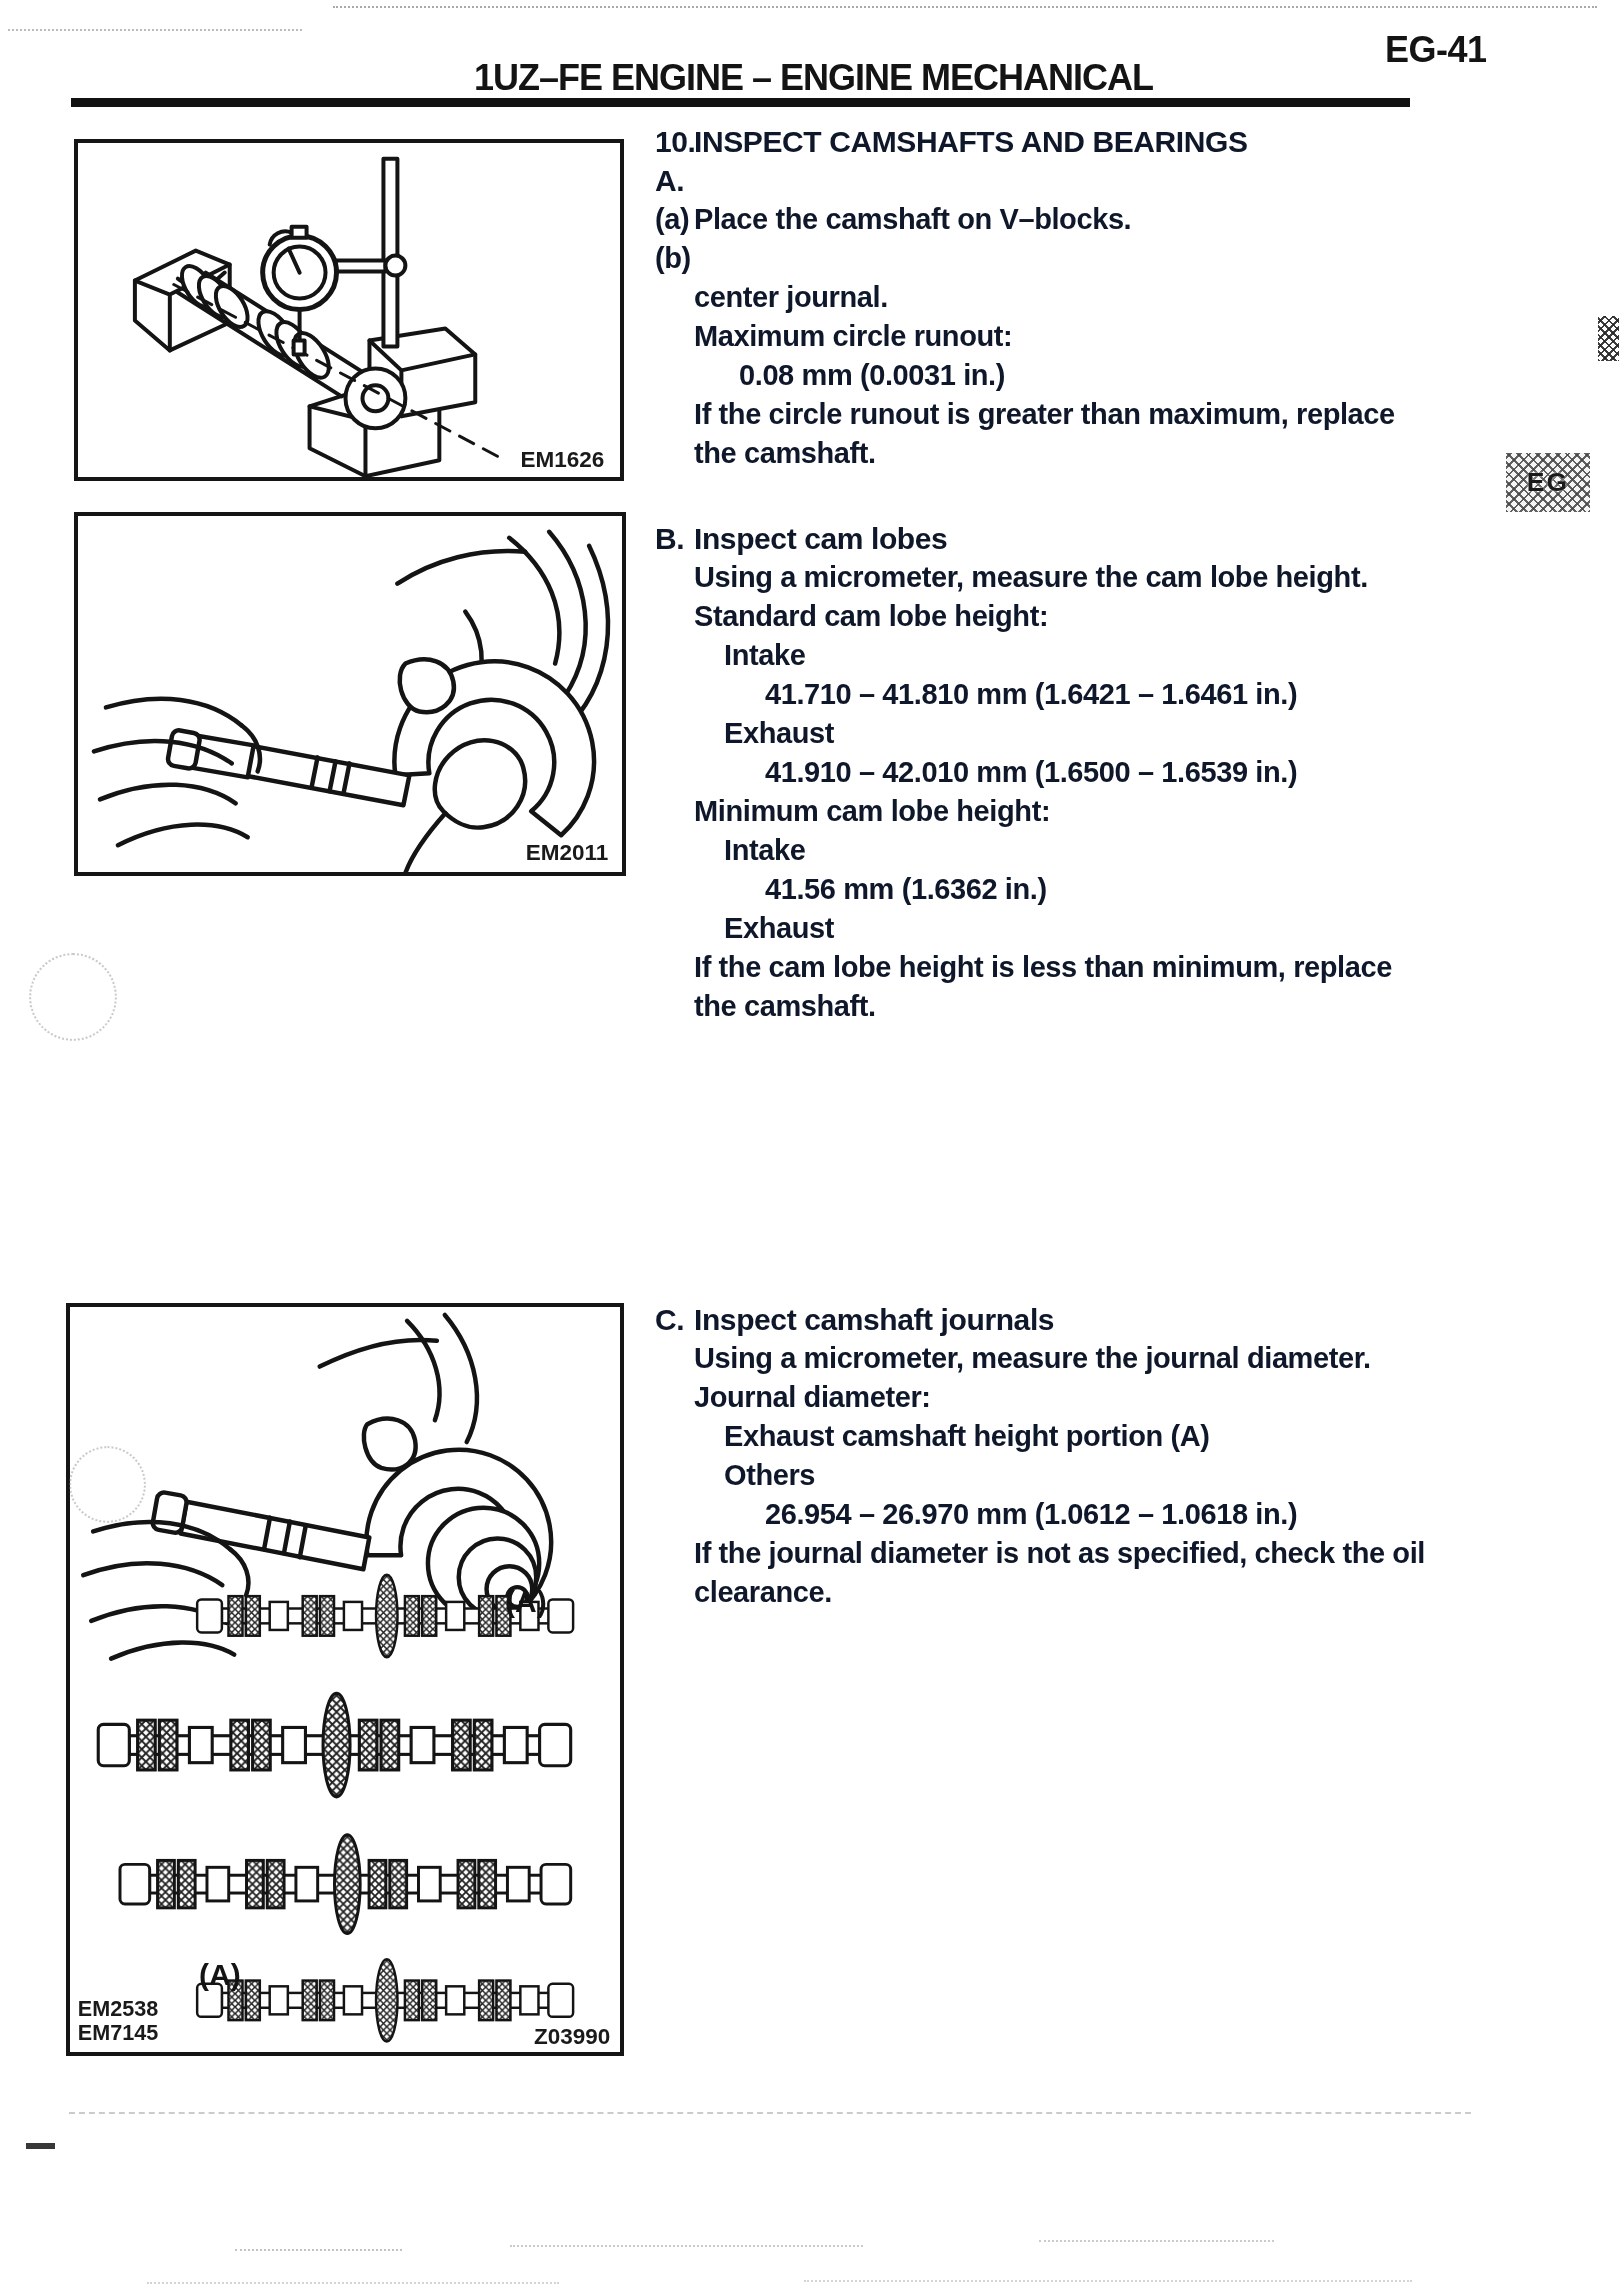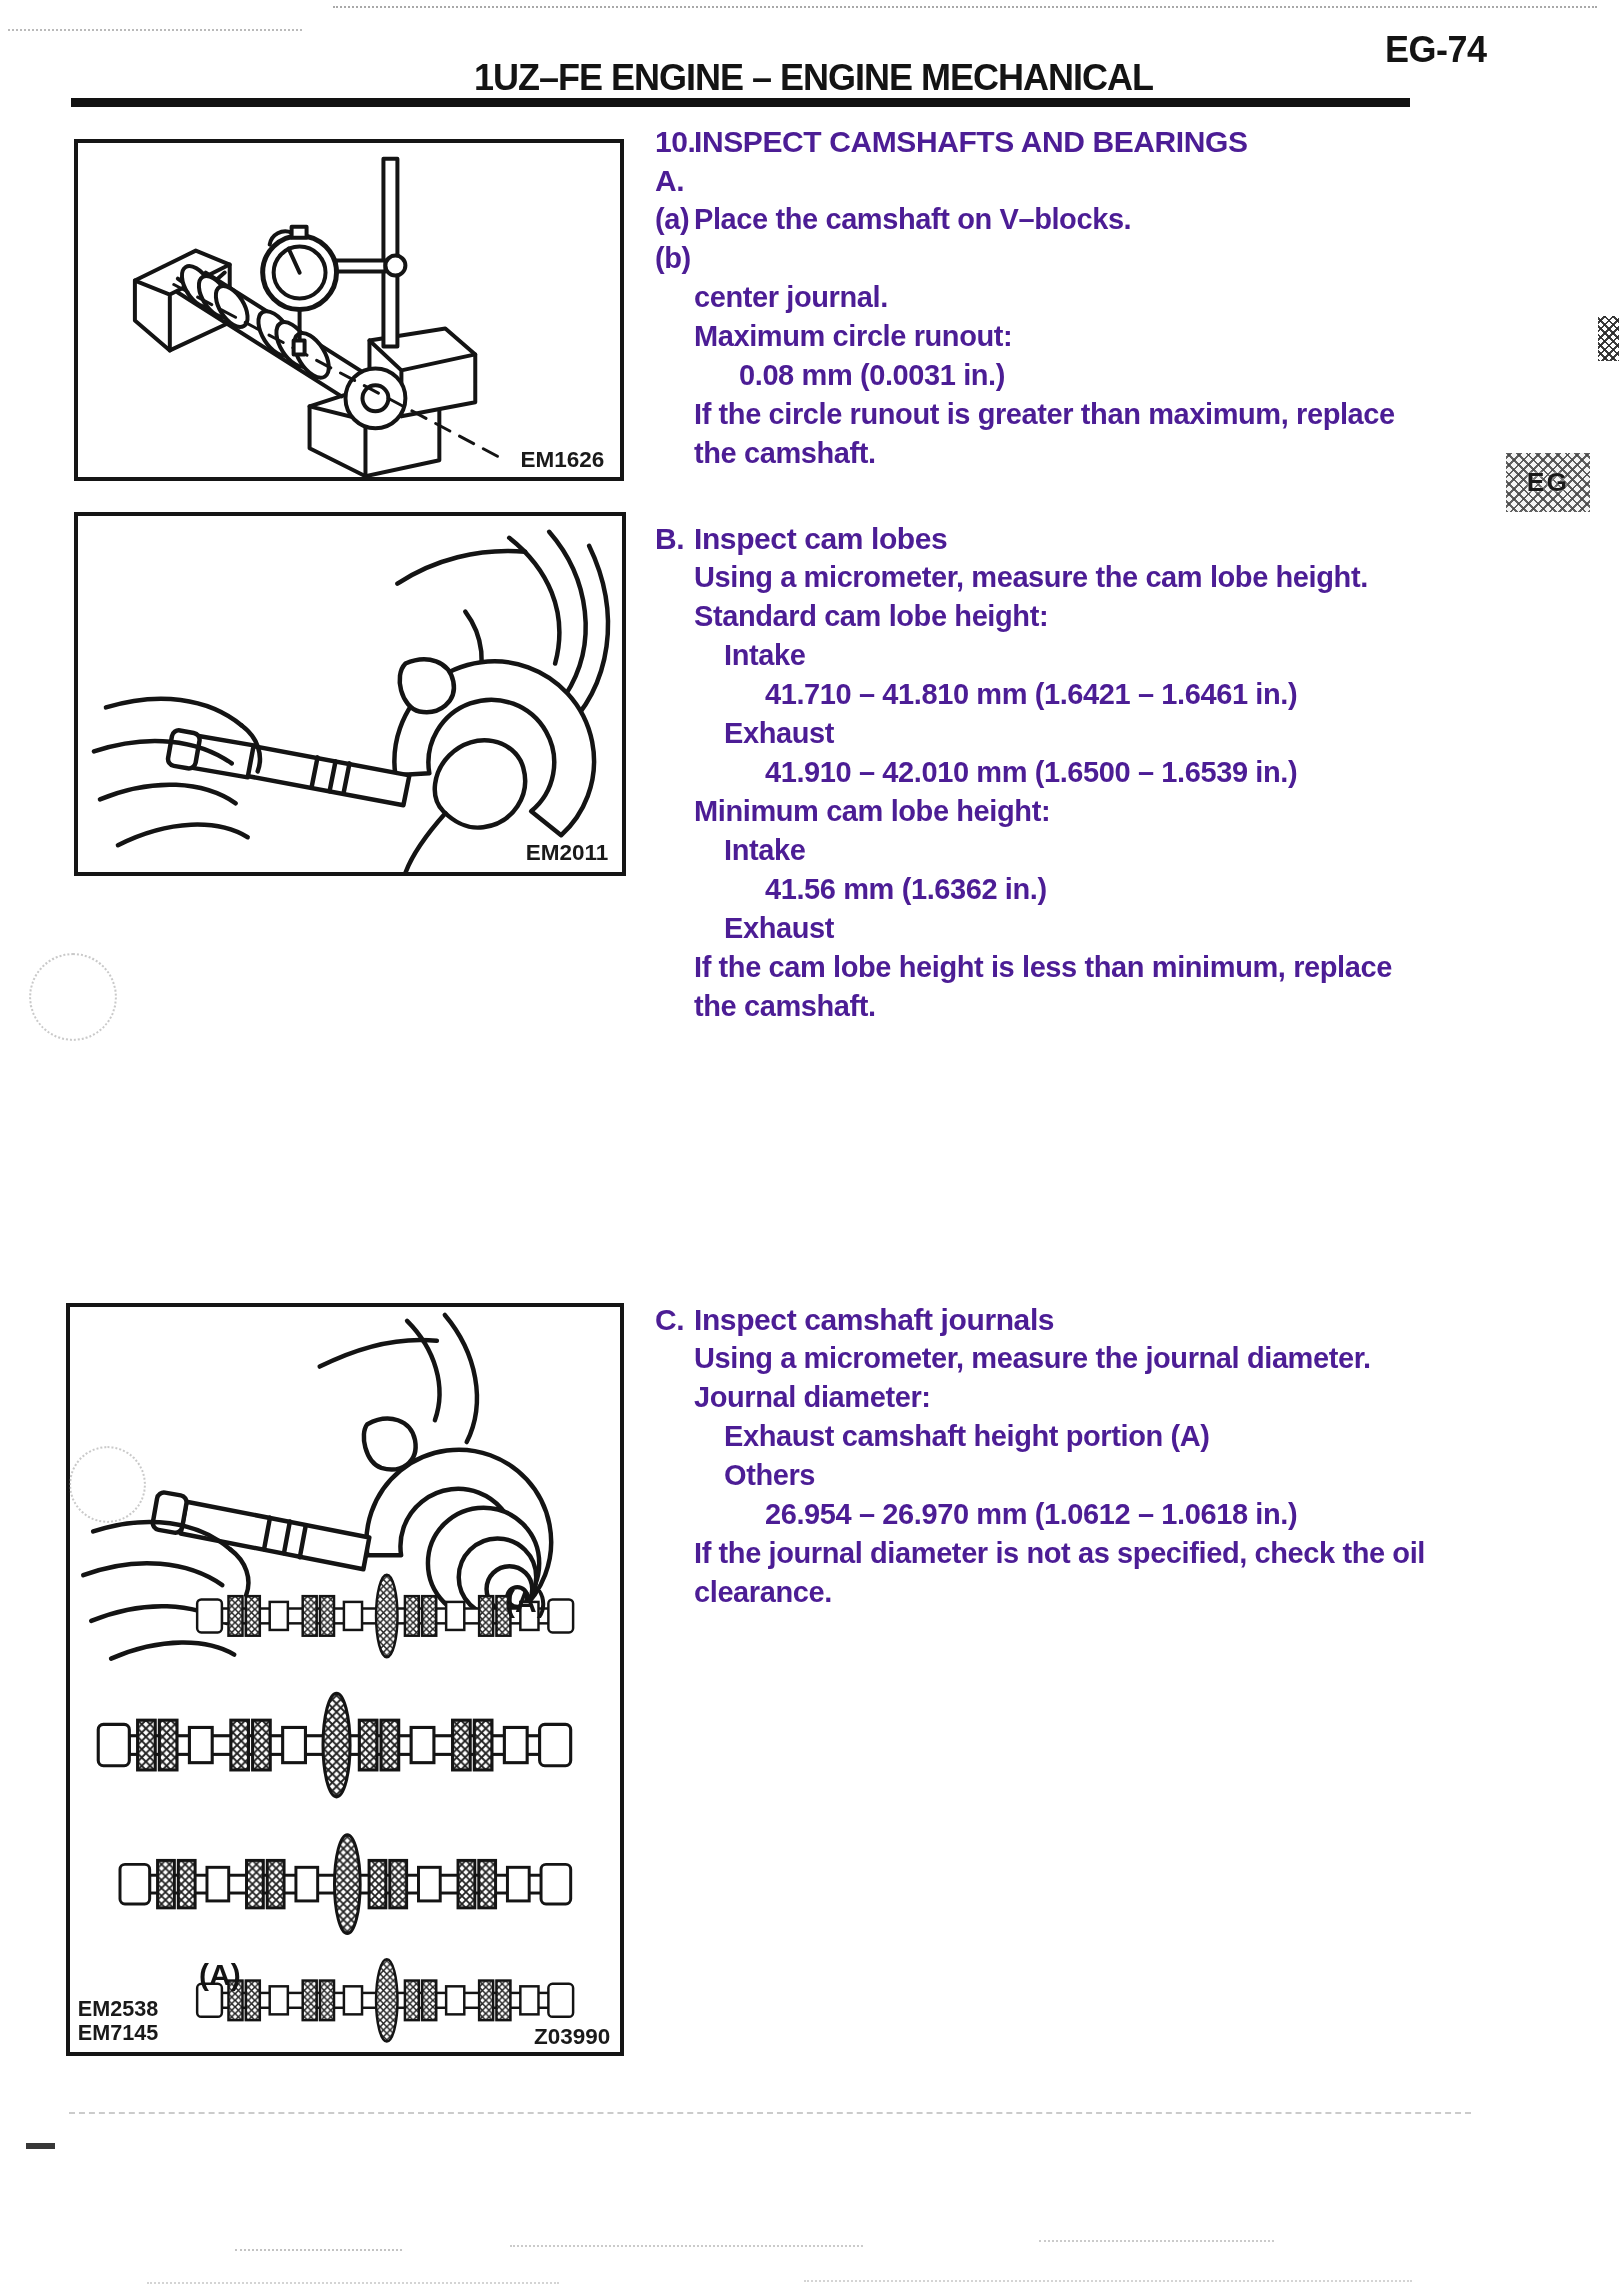--- a/index.html
+++ b/index.html
@@ -66,21 +66,21 @@
   .a-bottom{left:129px;top:651px;}
   
   .text-section{left:655px;width:863px;}
   .sec-a{top:122px;}
   .sec-b{top:519px;}
   .sec-c{top:1300px;}
   .line{
     display:flex;align-items:baseline;
     height:39px;line-height:39px;
     padding-left:39px;
-    font-size:29px;font-weight:bold;letter-spacing:-0.4px;color:#4c1d95;
+    font-size:29px;font-weight:bold;letter-spacing:-0.4px;color:#0f172a;
     white-space:nowrap;
   }
   .line.h{font-size:30px;}
   .line.has-marker{padding-left:0;}
   .marker{display:inline-block;width:39px;flex:none;}
   .line.s2{padding-left:69px;}
   .line.s3{padding-left:110px;}
   .line.v1{padding-left:84px;align-items:flex-end;}
   
   .noise{opacity:.5;}
@@ -110,21 +110,21 @@
   <div class="abs n4"></div>
   <div class="abs noise n5"></div>
   <div class="abs noise n6"></div>
   <div class="abs noise n7"></div>
   <div class="abs noise n8"></div>
   <div class="abs noise n9"></div>
   <div class="abs dotted-circle dc1"></div>
   <div class="abs dotted-circle dc2"></div>
 
   <div class="abs doc-title">1UZ–FE ENGINE  –  ENGINE MECHANICAL</div>
-  <div class="abs page-number">EG-74</div>
+  <div class="abs page-number">EG-41</div>
   <div class="abs header-rule"></div>
   <div class="abs eg-tab">
     <span>EG</span>
   </div>
   <div class="abs eg-tab-fragment"></div>
 
   <div class="abs figure fig1">
     <svg viewBox="0 0 543 331">
       <g fill="none" stroke="#141414" stroke-width="4" stroke-linecap="round" stroke-linejoin="round">
 

